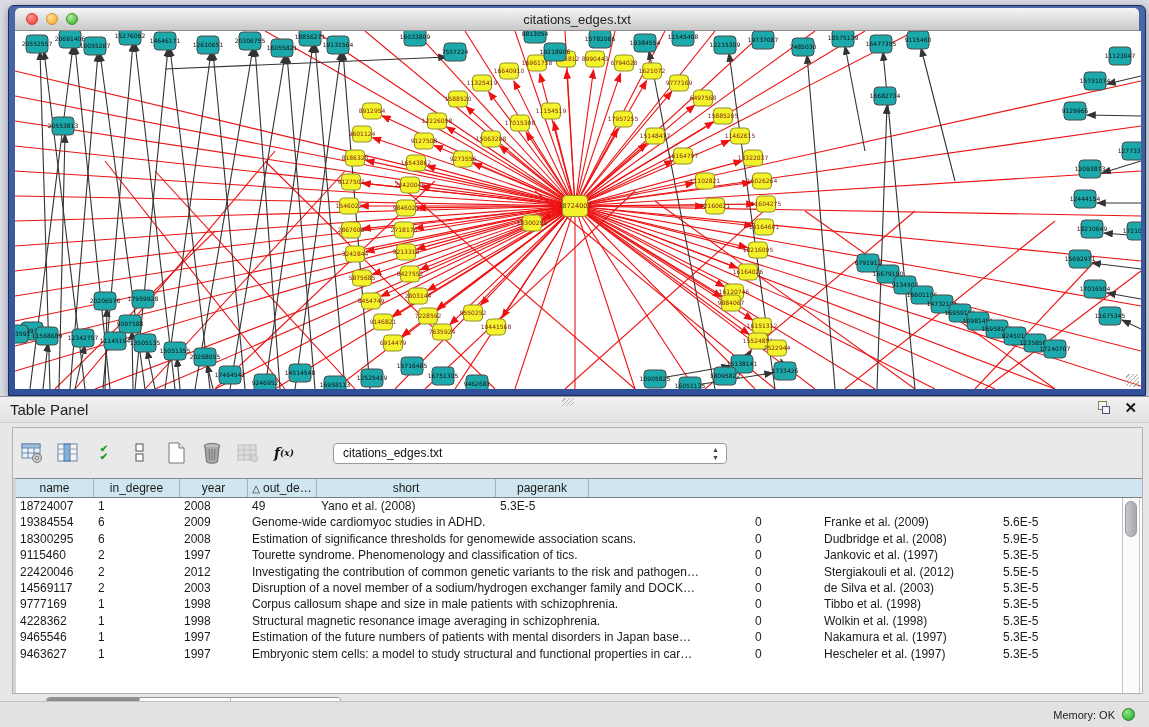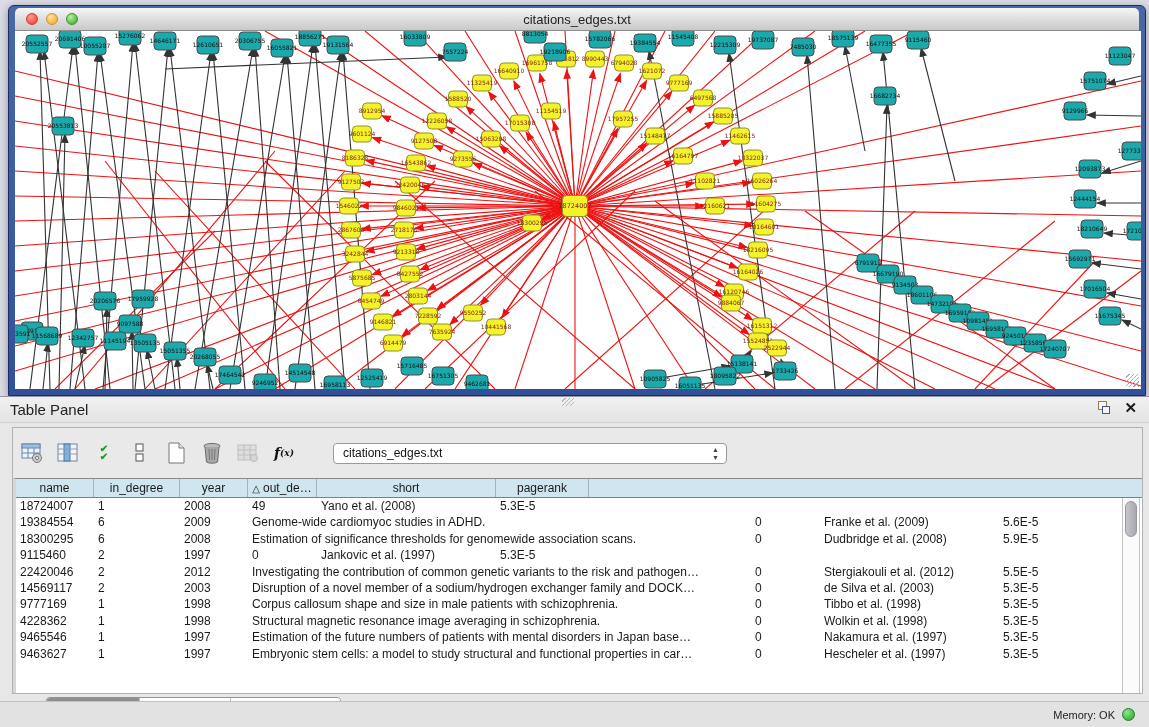--- a/index.html
+++ b/index.html
@@ -663,20 +663,21 @@
               <div class="td c2">2008</div>
               <div class="td c3">Estimation of significance thresholds for genomewide association scans.</div>
               <div class="td c4">0</div>
               <div class="td c5">Dudbridge et al. (2008)</div>
               <div class="td c6">5.9E-5</div>
             </div>
             <div class="tr">
               <div class="td c0">9115460</div>
               <div class="td c1">2</div>
               <div class="td c2">1997</div>
+              <div class="td c3">Tourette syndrome. Phenomenology and classification of tics.</div>
               <div class="td c4">0</div>
               <div class="td c5">Jankovic et al. (1997)</div>
               <div class="td c6">5.3E-5</div>
             </div>
             <div class="tr">
               <div class="td c0">22420046</div>
               <div class="td c1">2</div>
               <div class="td c2">2012</div>
               <div class="td c3">Investigating the contribution of common genetic variants to the risk and pathogen…</div>
               <div class="td c4">0</div>

